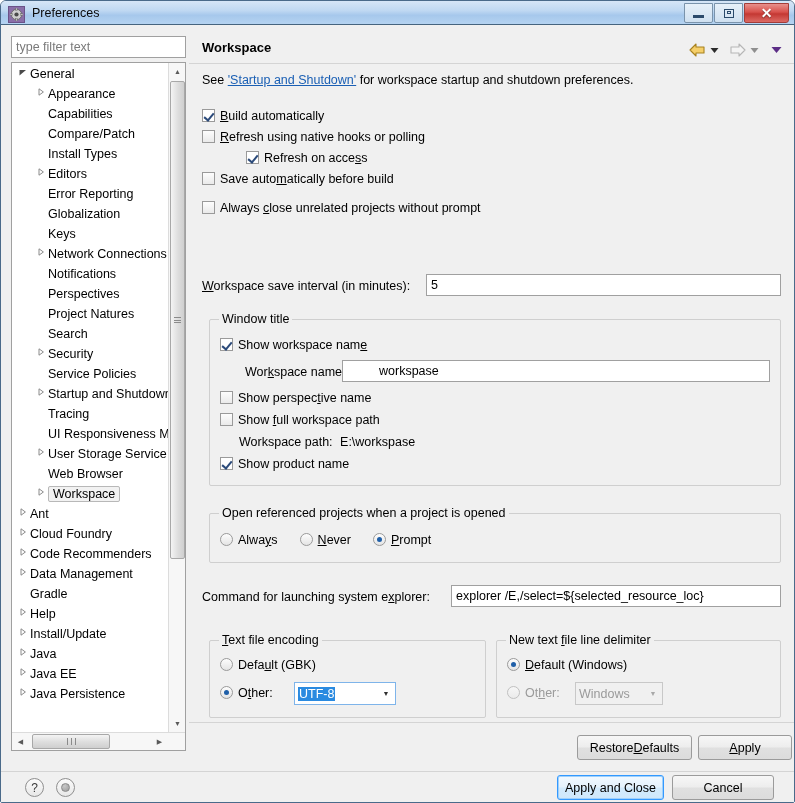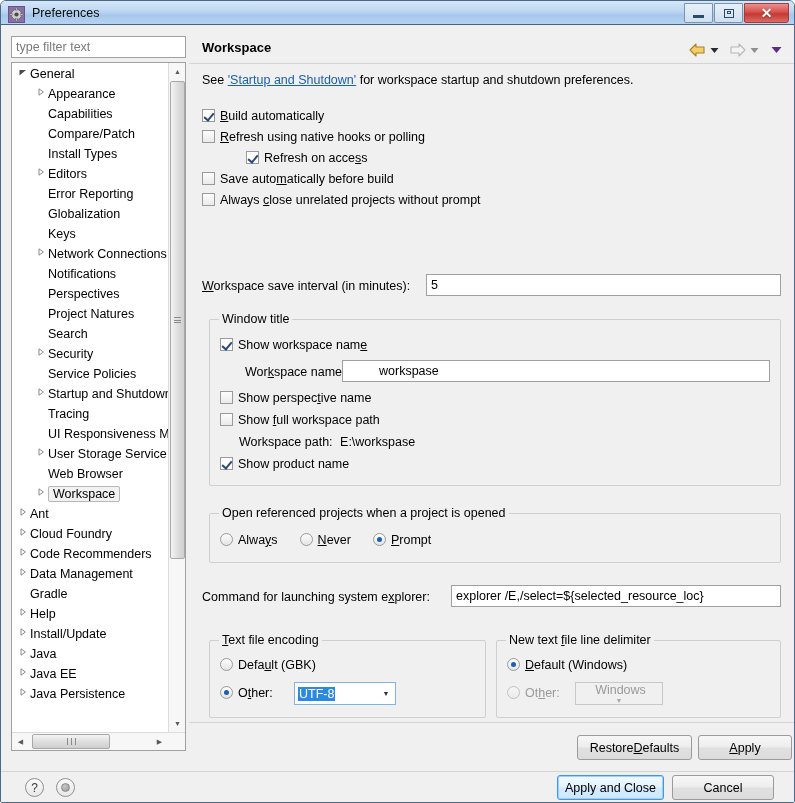--- a/index.html
+++ b/index.html
@@ -530,21 +530,21 @@
 
       <div id="desc">
         <span>See </span><a>'Startup and Shutdown'</a><span> for workspace startup and shutdown preferences.</span>
       </div>
 
       <div id="checkbox-area">
           <div class="chkrow" style="left: 13px; top: 80px;"><span class="cb on"></span><span></span><span class="u">B</span><span>uild automatically</span></div>
           <div class="chkrow" style="left: 13px; top: 101px;"><span class="cb off"></span><span></span><span class="u">R</span><span>efresh using native hooks or polling</span></div>
           <div class="chkrow" style="left: 9px; top: 122px; margin-left: 48px;"><span class="cb on"></span><span>Refresh on acce</span><span class="u">s</span><span>s</span></div>
           <div class="chkrow" style="left: 13px; top: 143px;"><span class="cb off"></span><span>Save auto</span><span class="u">m</span><span>atically before build</span></div>
-          <div class="chkrow" style="left: 13px; top: 164px; text-align: right;"><span class="cb off"></span><span>Always </span><span class="u">c</span><span>lose unrelated projects without prompt</span></div>
+          <div class="chkrow" style="left: 13px; top: 172px; text-align: right;"><span class="cb off"></span><span>Always </span><span class="u">c</span><span>lose unrelated projects without prompt</span></div>
         </div>
 
       <div class="lbl" style="left:13px; top:250px;">
         <span class="u">W</span><span>orkspace save interval (in minutes):</span>
       </div>
       <div class="txtinput" style="left:237px; top:245px; width:355px; height:22px;">5</div>
 
       <div class="grp" style="left:20px; top:290px; width:572px; height:167px;">
         <span class="grp-title">Window title</span>
 
@@ -608,21 +608,21 @@
       <div class="grp" style="left:307px; top:611px; width:285px; height:78px;">
         <span class="grp-title">
           <span>New text </span><span class="u">f</span><span>ile line delimiter</span>
         </span>
         <div class="chkrow" style="left:10px; top:17px;">
           <span class="rb on"></span><span></span><span class="u">D</span><span>efault (Windows)</span>
         </div>
         <div class="chkrow dimtext" style="left:10px; top:45px;">
           <span class="rb dis"></span><span>Ot</span><span class="u">h</span><span>er:</span>
         </div>
-        <div class="combo dis" style="left:78px; top:41px; width:88px;flex-direction:column;">
+        <div class="combo dis" style="left:78px; top:41px; width:88px;">
           <span class="cval">Windows</span>
           <span class="carrow">▼</span>
         </div>
       </div>
 
       <div class="btn" style="left:388px; top:706px; width:115px; height:25px;">
         <span>Restore </span>
           <span class="u">D</span>
           <span>efaults</span>
       </div>

